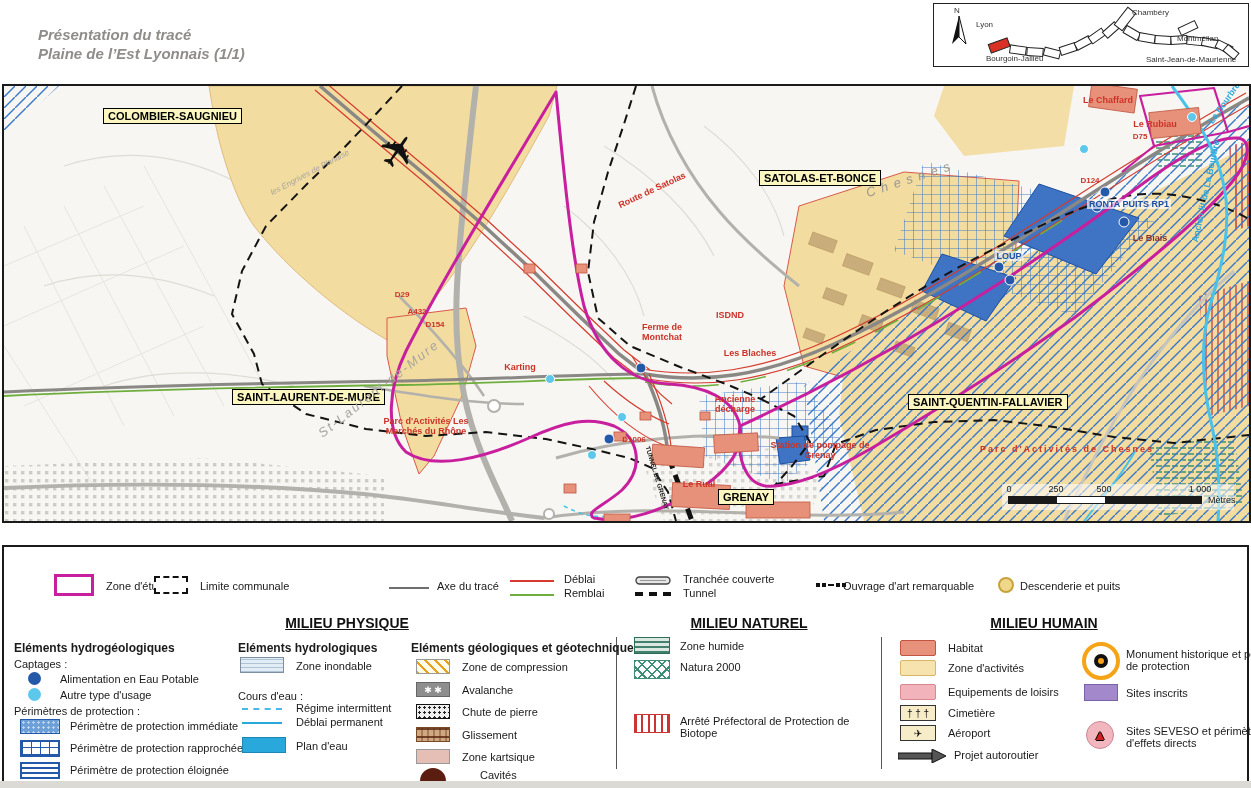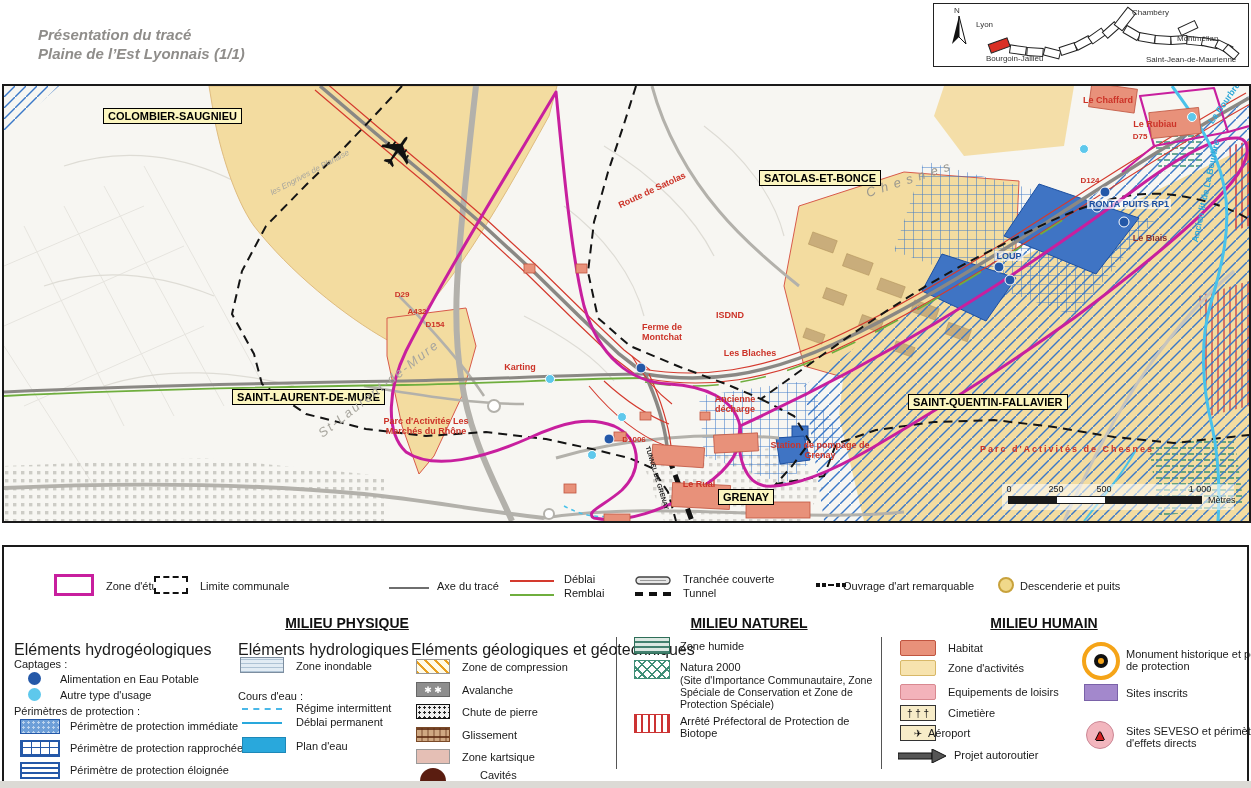--- a/index.html
+++ b/index.html
@@ -28,21 +28,21 @@
   #scalebar .tick{position:absolute;top:0;font-size:9px;color:#1a1a1a;transform:translateX(-50%);}
   #scalebar .bar{position:absolute;left:6px;top:12px;width:192px;height:6px;border:1px solid #1a1a1a;background:#fff;}
   #scalebar .seg{position:absolute;top:0;height:6px;}
   #scalebar .unit{position:absolute;left:206px;top:11px;font-size:9px;color:#1a1a1a;}
   
   #legend{position:absolute;left:2px;top:545px;width:1243px;height:234px;border:2px solid #1a1a1a;background:#fff;}
   #legend-header{position:absolute;left:6px;top:4px;width:230px;height:21px;background:#b9b9b9;border:1px solid #333;
                  font-weight:bold;font-size:14px;line-height:21px;padding-left:8px;letter-spacing:.5px;color:#111;}
   .lg-label{position:absolute;font-size:11px;color:#1a1a1a;white-space:nowrap;}
   .lg-label.wrap{white-space:normal;line-height:12px;}
-  .lg-title{position:absolute;font-size:16px;font-weight:normal;color:#1a1a1a;white-space:nowrap;}
+  .lg-title{position:absolute;font-size:12px;font-weight:bold;color:#1a1a1a;white-space:nowrap;}
   .lg-section{position:absolute;width:180px;text-align:center;font-size:14px;font-weight:bold;
               text-decoration:underline;color:#111;}
   .sw{position:absolute;box-sizing:border-box;}
   .sw-zone-etude{width:40px;height:22px;border:3px solid #c81f9e;background:#fff;}
   .sw-limite{width:34px;height:18px;border:2px dashed #111;background:#fff;}
   .lg-line{position:absolute;height:0;}
   .dot{position:absolute;border-radius:50%;}
   .sw-immediate{width:40px;height:15px;background:#6d9fd8;border:1.5px solid #2458a8;
     background-image:radial-gradient(rgba(255,255,255,.55) 1px,transparent 1.2px);background-size:5px 5px;}
   .sw-rapprochee{width:40px;height:17px;border:2px solid #2458a8;background:#fff;
@@ -420,34 +420,33 @@
   <div class="lg-label" style="left:458px;top:182px">Glissement</div>
   <div class="sw sw-kartsique" style="left:412px;top:202px"></div>
   <div class="lg-label" style="left:458px;top:204px">Zone kartsique</div>
   <div class="sw sw-cavites" style="left:416px;top:221px"></div>
   <div class="lg-label" style="left:476px;top:222px">Cavités</div>
 
   <div class="sw sw-humide" style="left:630px;top:90px"></div>
   <div class="lg-label" style="left:676px;top:93px">Zone humide</div>
   <div class="sw sw-natura" style="left:630px;top:113px"></div>
   <div class="lg-label" style="left:676px;top:114px">Natura 2000</div>
-  <div class="lg-label wrap" style="left:676px;top:127px;width:210px;font-size:10.5px">(Site d'Importance Communautaire, Zone Spéciale de Conservation et Zone de Protection Spéciale)</div>
   <div class="sw sw-biotope" style="left:630px;top:167px"></div>
   <div class="lg-label wrap" style="left:676px;top:168px;width:190px">Arrêté Préfectoral de Protection de Biotope</div>
 
   <div class="sw sw-habitat" style="left:896px;top:93px"></div>
   <div class="lg-label" style="left:944px;top:95px">Habitat</div>
   <div class="sw sw-activites" style="left:896px;top:113px"></div>
   <div class="lg-label" style="left:944px;top:115px">Zone d'activités</div>
   <div class="sw sw-loisirs" style="left:896px;top:137px"></div>
   <div class="lg-label" style="left:944px;top:139px">Equipements de loisirs</div>
   <div class="sw sw-cimetiere" style="left:896px;top:158px">† † †</div>
   <div class="lg-label" style="left:944px;top:160px">Cimetière</div>
   <div class="sw sw-aeroport" style="left:896px;top:178px">✈</div>
-  <div class="lg-label" style="left:924px;top:180px">Aéroport</div>
+  <div class="lg-label" style="left:944px;top:180px">Aéroport</div>
   <svg style="position:absolute;left:894px;top:202px" width="48" height="14">
     <rect x="0" y="4" width="34" height="6" fill="#555" stroke="#111" stroke-width="1"></rect>
     <polygon points="34,0 48,7 34,14" fill="#555" stroke="#111" stroke-width="1"></polygon>
   </svg>
   <div class="lg-label" style="left:950px;top:202px">Projet autoroutier</div>
 
   <div id="monument-icon" style="left:1078px;top:95px">
     <span class="in"></span>
         <span class="in2"></span>
   </div>

